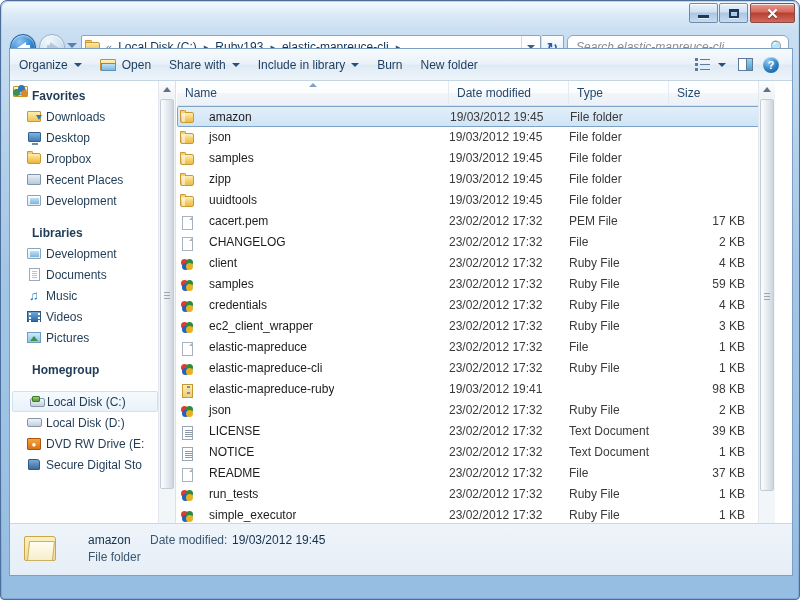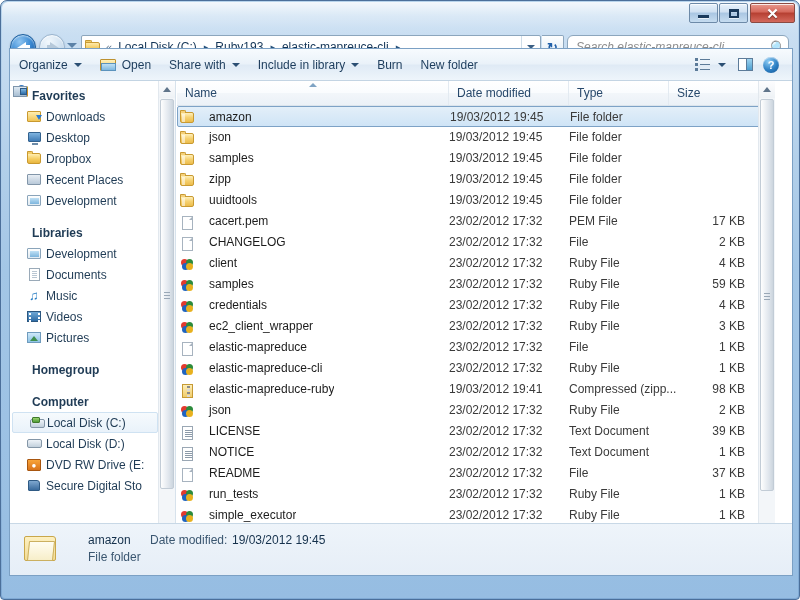--- a/index.html
+++ b/index.html
@@ -979,26 +979,20 @@
               <i style="left:0;top:4px;background:#3f8f4f;"></i>
               <i style="left:5px;top:0;background:#2d76c4;"></i>
               <i style="left:8px;top:5px;background:#d98b22;"></i>
             </span>
           </span>
           <span>Homegroup</span>
         </div>
 
         <div class="nav-spacer"></div>
 
-        <div class="nav-group-head">
-          <span class="ni-icon">
-              <span class="ico-computer"></span>
-            </span>
-          <span>Computer</span>
-        </div>
         <div class="nav-item selected">
           <span class="ni-icon">
               <span class="ico-hdd ico-hdd-sys"></span>
             </span>
           <span>Local Disk (C:)</span>
         </div>
         <div class="nav-item">
           <span class="ni-icon">
               <span class="ico-hdd"></span>
             </span>
@@ -1194,21 +1188,20 @@
             <span class="cell date">23/02/2012 17:32</span>
             <span class="cell type">Ruby File</span>
             <span class="cell size">1 KB</span>
           </div>
           <div class="row">
             <span class="row-icon">
               <span class="fi-zip"></span>
             </span>
             <span class="cell name">elastic-mapreduce-ruby</span>
             <span class="cell date">19/03/2012 19:41</span>
-            <span class="cell type">Compressed (zipp...</span>
             <span class="cell size">98 KB</span>
           </div>
           <div class="row">
             <span class="row-icon">
               <span class="fi-ruby">
                 <i class="r1"></i>
                 <i class="r2"></i>
                 <i class="r3"></i>
                 <i class="r4"></i>
               </span>

